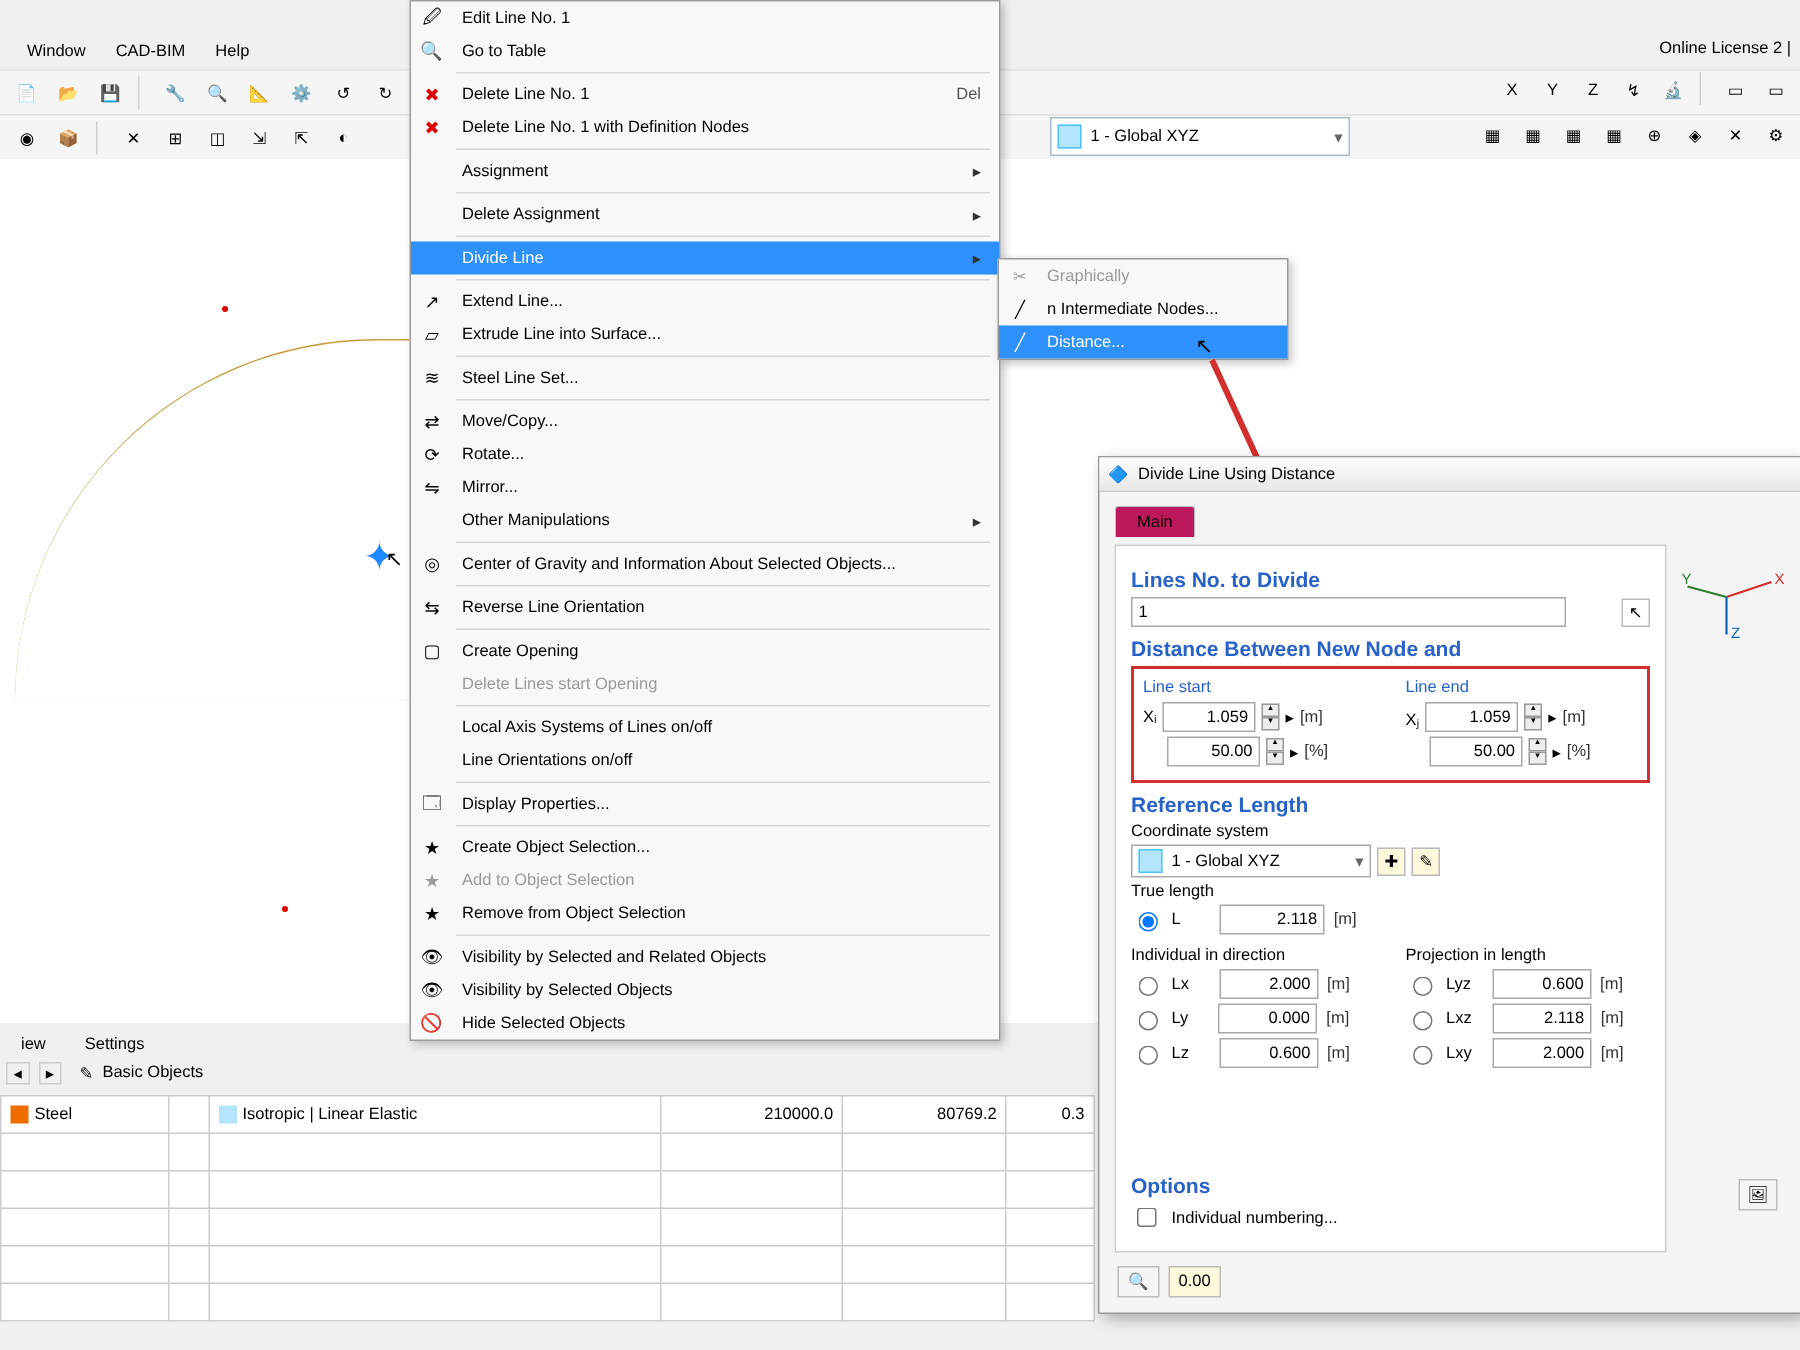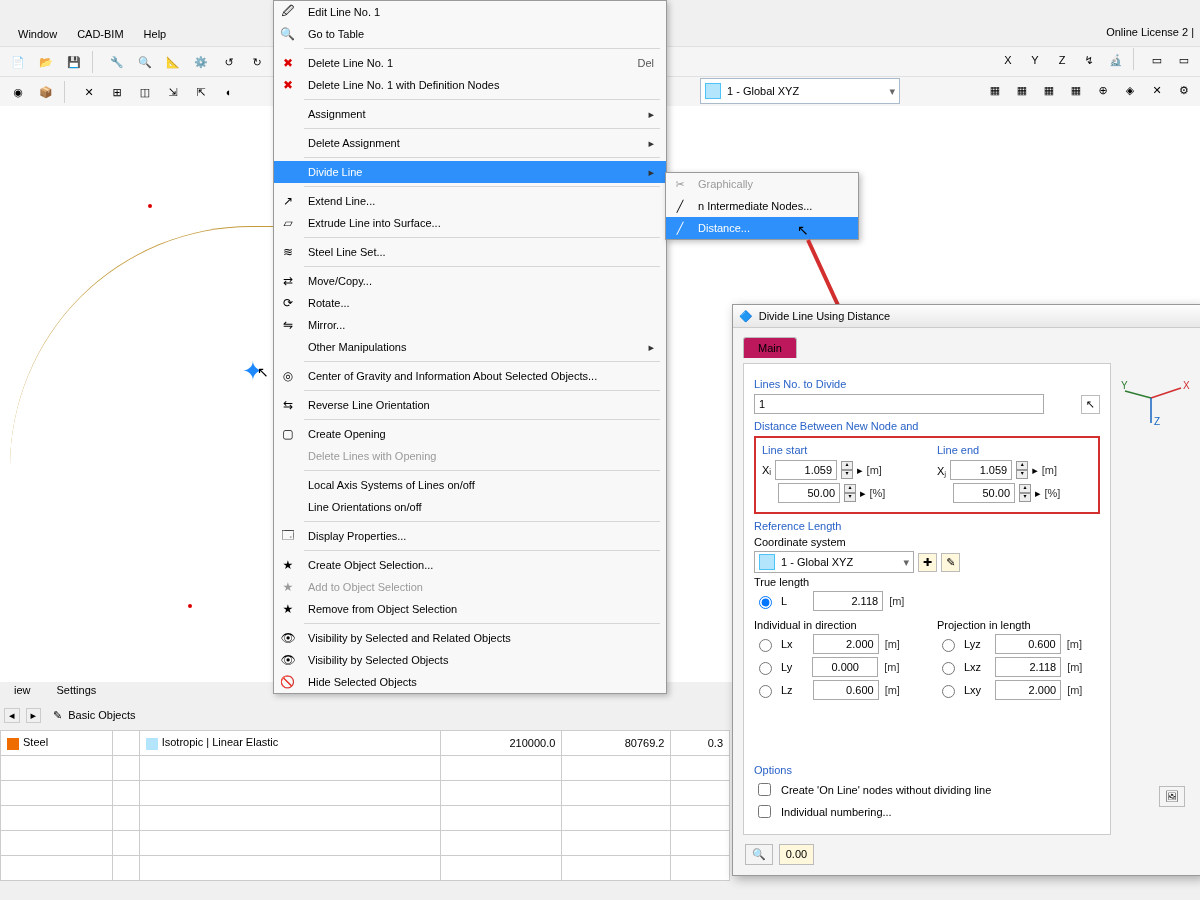--- a/index.html
+++ b/index.html
@@ -29,37 +29,37 @@
 .ctx .row.dis{color:#9a9a9a}
 .ctx .sep{height:1px;background:#d6d6d6;margin:3px 6px 3px 30px}
 .ctx .short{margin-left:auto;color:#555}
 
 .sub{position:absolute;left:665px;top:172px;width:192px;background:#f8f8f8;border:1px solid #9a9a9a;box-shadow:2px 2px 6px rgba(0,0,0,.25)}
 .sub .row{display:flex;align-items:center;height:22px;padding:0 8px 0 32px;position:relative}
 .sub .row .ic{position:absolute;left:6px;width:16px;height:16px;display:flex;align-items:center;justify-content:center;font-size:11px}
 .sub .row.hl{background:#2e90fa;color:#fff}
 .sub .row.dis{color:#9a9a9a}
 
-.bottom-tabs{position:absolute;left:0;top:682px;height:22px;display:flex;align-items:flex-start;gap:10px;padding-left:6px}
+.bottom-tabs{position:absolute;left:0;top:682px;height:22px;display:flex;align-items:flex-end;gap:10px;padding-left:6px}
 .bottom-tabs .tab{padding:2px 8px}
 
 .table{position:absolute;left:0;top:730px;width:730px;border-collapse:collapse;font-size:11px;background:#fff}
 .table th,.table td{border:1px solid #ccc;padding:3px 6px;text-align:left;height:18px;white-space:nowrap;overflow:hidden}
 .table th{background:#f2f2f2;text-align:center}
 .table .sw{display:inline-block;width:12px;height:12px;background:#ef6c00;margin-right:4px;vertical-align:middle}
 .table .sw2{display:inline-block;width:12px;height:12px;background:#b3e5fc;margin-right:4px;vertical-align:middle}
 .table td.num{text-align:right}
 
 .dlg{position:absolute;left:732px;top:304px;width:468px;height:570px;background:#f4f4f4;border:1px solid #999;box-shadow:3px 3px 10px rgba(0,0,0,.3)}
 .dlg .tbar{height:22px;background:linear-gradient(#fdfdfd,#e8e8e8);display:flex;align-items:center;padding:0 6px;font-size:11px;border-bottom:1px solid #ccc}
 .dlg .tbar .ic{margin-right:6px}
 .dlg .tabstrip{height:22px;display:flex;align-items:flex-end;padding-left:10px;margin-top:8px}
 .dlg .tab{padding:4px 14px;background:#be185d;border:1px solid #bbb;border-bottom:none;border-radius:3px 3px 0 0}
 .dlg .panel{position:absolute;left:10px;top:58px;right:90px;bottom:40px;background:#fff;border:1px solid #ccc;padding:8px 10px;overflow:hidden}
-.dlg .sec{color:#2962c7;font-size:11px;margin:6px 0 4px;font-weight:400}
+.dlg .sec{color:#2962c7;font-size:14px;margin:6px 0 4px;font-weight:700}
 .dlg input[type=text]{height:18px;border:1px solid #aaa;padding:0 4px;font-size:11px;background:#fff}
 .dlg .field-row{display:flex;align-items:center;gap:4px;margin:3px 0}
 .dlg .spin{display:inline-flex;flex-direction:column;width:12px}
 .dlg .spin span{height:7px;border:1px solid #999;font-size:6px;text-align:center;line-height:5px;background:#eee}
 .dlg .unit{color:#333}
 .dlg .combo{height:20px;border:1px solid #aaa;background:#fff;display:flex;align-items:center;padding:0 4px;width:150px}
 .dlg .combo .sw{width:14px;height:14px;background:#b3e5fc;border:1px solid #4fc3f7;margin-right:6px}
 .dlg .combo .arrow{margin-left:auto;color:#666}
 .dlg .redbox{border:2px solid #d32f2f;padding:6px;margin-top:4px;display:flex;gap:20px}
 .dlg .col{flex:1}
@@ -220,21 +220,21 @@
   <div class="row">
       <span class="ic">⇆</span>
       <span>Reverse Line Orientation</span>
     </div>
   <div class="sep"></div>
   <div class="row">
       <span class="ic">▢</span>
       <span>Create Opening</span>
     </div>
   <div class="row dis">
-      <span>Delete Lines with Opening</span>
+      <span>Delete Lines start Opening</span>
     </div>
   <div class="sep"></div>
   <div class="row">
       <span>Local Axis Systems of Lines on/off</span>
     </div>
   <div class="row">
       <span>Line Orientations on/off</span>
     </div>
   <div class="sep"></div>
   <div class="row">
@@ -449,21 +449,21 @@
         <div>Individual in direction</div>
         <div class="radio-row">
             <input type="radio" style="">
             <span>Lx</span>
             <input type="text" style="width: 56px; text-align: right; margin-left: 14px;" readonly="" value="2.000">
             <span class="unit">[m]</span>
           </div>
         <div class="radio-row">
             <input type="radio" style="">
             <span>Ly</span>
-            <input type="text" style="width: 56px; text-align: center; margin-left: 14px;" readonly="" value="0.000">
+            <input type="text" style="width: 56px; text-align: right; margin-left: 14px;" readonly="" value="0.000">
             <span class="unit">[m]</span>
           </div>
         <div class="radio-row">
             <input type="radio" style="">
             <span>Lz</span>
             <input type="text" style="width: 56px; text-align: right; margin-left: 14px;" readonly="" value="0.600">
             <span class="unit">[m]</span>
           </div>
       </div>
       <div class="col">
@@ -484,24 +484,20 @@
             <input type="radio" style="">
             <span>Lxy</span>
             <input type="text" style="width: 56px; text-align: right; margin-left: 8px;" readonly="" value="2.000">
             <span class="unit">[m]</span>
           </div>
       </div>
     </div>
 
     <div class="options">
       <div class="sec">Options</div>
-      <div class="field-row">
-          <input type="checkbox" class="chk" style="">
-          <span>Create 'On Line' nodes without dividing line</span>
-        </div>
       <div class="field-row">
           <input type="checkbox" class="chk" style="">
           <span>Individual numbering...</span>
         </div>
     </div>
   </div>
 
   <div class="axisbox">
     <svg width="70" height="70">
       <line x1="30" y1="35" x2="60" y2="25" stroke="#d32f2f" stroke-width="1.5"></line>

